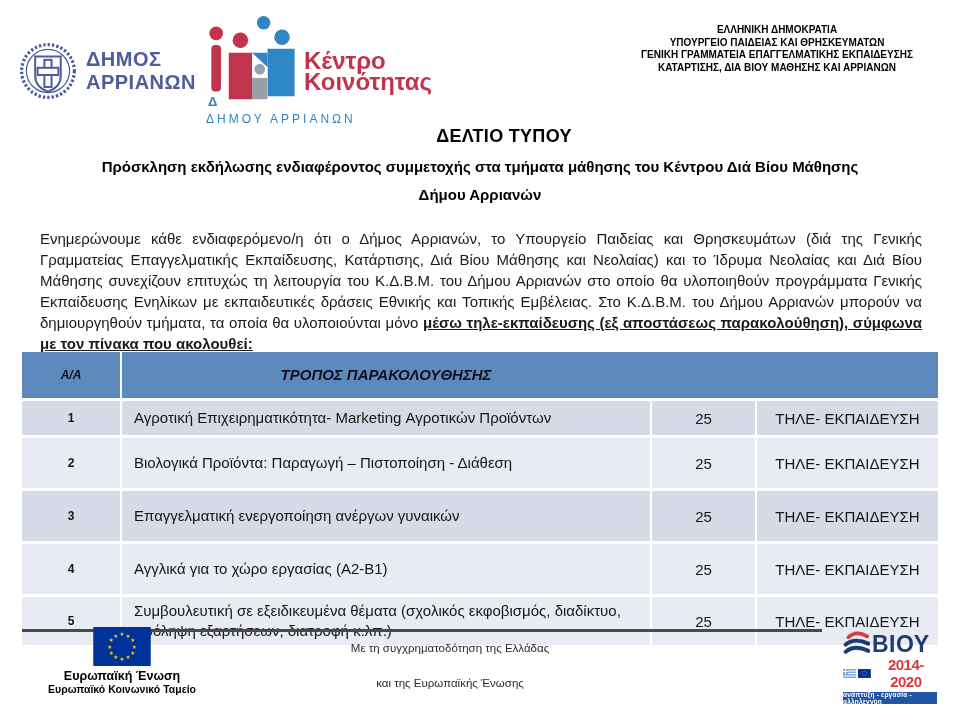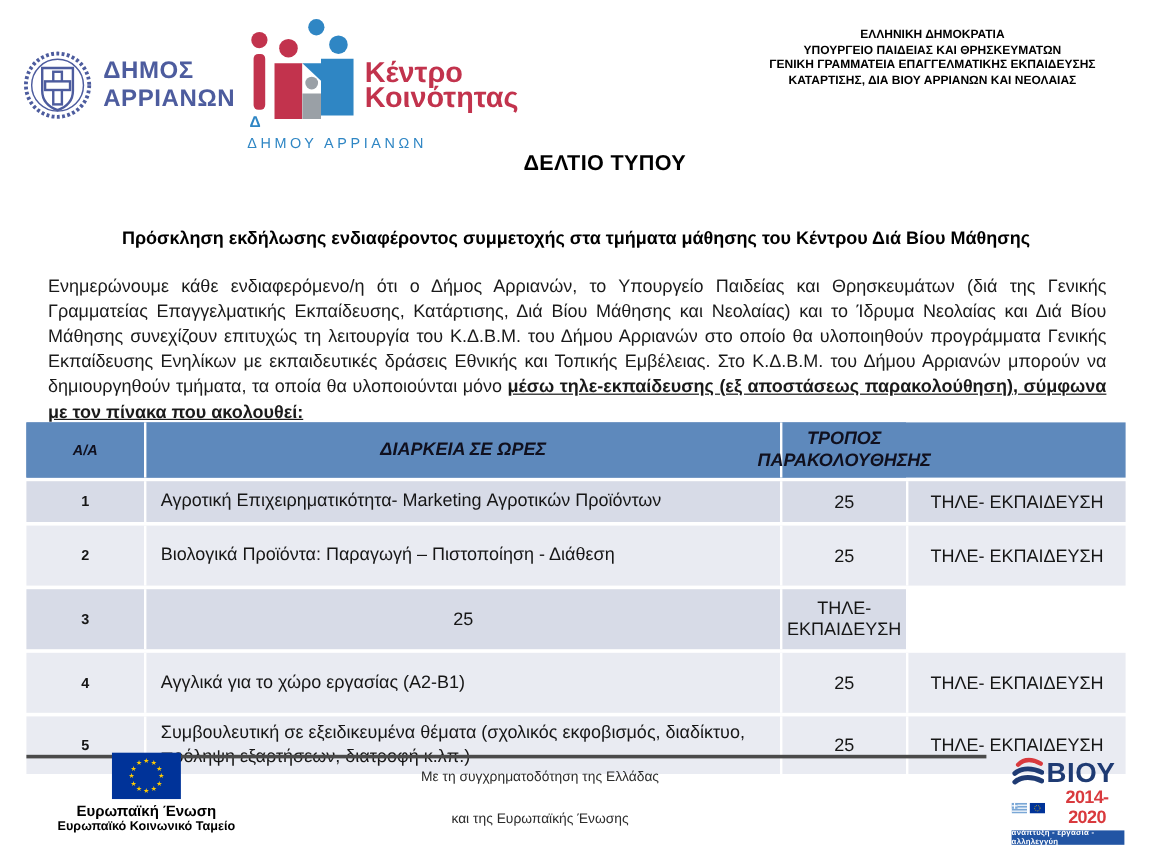--- a/index.html
+++ b/index.html
@@ -13,21 +13,21 @@
   .logo-dimos { position:absolute; left:16px; top:32px; width:180px; height:78px; display:flex; align-items:center; gap:6px; }
   .logo-dimos .emblem { width:74px; height:74px; }
   .logo-dimos .dimos-text { color:#4d5c9e; font-weight:700; font-size:20px; line-height:23px; letter-spacing:0.5px; }
   .logo-kentro { position:absolute; left:200px; top:12px; width:196px; height:118px; }
   .kentro-figures { position:absolute; left:2px; top:2px; width:100px; height:92px; }
   .kentro-name { position:absolute; left:104px; top:38px; color:#c2334d; font-weight:700; font-size:24px; line-height:21px; }
   .kentro-sub { position:absolute; left:6px; top:100px; width:188px; color:#2f86c4; font-weight:400; font-size:12px; letter-spacing:3px; white-space:nowrap; }
   .ministry { position:absolute; left:595px; top:24px; width:364px; text-align:center; font-weight:700; font-size:10px; line-height:12.5px; color:#000; }
   
   .doc-title { position:absolute; left:0; top:126px; width:960px; padding-left:48px; text-align:center; font-weight:700; font-size:18px; letter-spacing:0.3px; color:#000; }
-  .doc-subtitle { position:absolute; left:30px; top:153px; width:900px; text-align:center; font-weight:700; font-size:15px; line-height:28px; color:#000;margin-top:32px; }
+  .doc-subtitle { position:absolute; left:30px; top:153px; width:900px; text-align:center; font-weight:700; font-size:15px; line-height:28px; color:#000; }
   
   .body-par { position:absolute; left:40px; top:228px; width:882px; font-size:15px; line-height:21px; text-align:justify; color:#1a1a1a; }
   .body-par .emph { font-weight:700; text-decoration:underline; }
   
   .ptable { position:absolute; left:22px; top:352px; width:916px; }
   .trow { display:grid; grid-template-columns:98px 530px 105px 183px; margin-top:3px; }
   .trow:first-child { margin-top:0;font-style:italic; }
   .trow > div { display:flex; align-items:center; justify-content:center; text-align:center; border-left:2px solid #ffffff; padding:2px 6px; }
   .trow > div:first-child { border-left:none; }
   .trow.head { background:#5e89bc; height:46px; }
@@ -94,50 +94,51 @@
       <div>Κοινότητας</div>
     </div>
     <div style="position:absolute; left:8px; top:82px; color:#2f86c4; font-weight:700; font-size:13px;">Δ</div>
     <div class="kentro-sub">ΔΗΜΟΥ ΑΡΡΙΑΝΩΝ</div>
   </div>
 
   <div class="ministry">
     <div>ΕΛΛΗΝΙΚΗ  ΔΗΜΟΚΡΑΤΙΑ</div>
     <div>ΥΠΟΥΡΓΕΙΟ  ΠΑΙΔΕΙΑΣ ΚΑΙ ΘΡΗΣΚΕΥΜΑΤΩΝ</div>
     <div>ΓΕΝΙΚΗ  ΓΡΑΜΜΑΤΕΙΑ ΕΠΑΓΓΕΛΜΑΤΙΚΗΣ ΕΚΠΑΙΔΕΥΣΗΣ</div>
-    <div>ΚΑΤΑΡΤΙΣΗΣ, ΔΙΑ ΒΙΟΥ  ΑΡΡΙΑΝΩΝ ΚΑΙ ΝΕΟΛΑΙΑΣ</div>
+    <div>ΚΑΤΑΡΤΙΣΗΣ, ΔΙΑ ΒΙΟΥ  ΜΑΘΗΣΗΣ ΚΑΙ ΑΡΡΙΑΝΩΝ</div>
   </div>
 
   <div class="doc-title">ΔΕΛΤΙΟ ΤΥΠΟΥ</div>
   <div class="doc-subtitle">
     <div>Πρόσκληση εκδήλωσης ενδιαφέροντος συμμετοχής στα τμήματα μάθησης του Κέντρου Διά Βίου Μάθησης</div>
+    <div>Δήμου Αρριανών</div>
   </div>
 
   <p class="body-par"><span>Ενημερώνουμε κάθε ενδιαφερόμενο/η ότι ο Δήμος Αρριανών, το Υπουργείο Παιδείας και Θρησκευμάτων (διά της Γενικής Γραμματείας Επαγγελματικής Εκπαίδευσης, Κατάρτισης, Διά Βίου Μάθησης και Νεολαίας) και το Ίδρυμα Νεολαίας και Διά Βίου Μάθησης συνεχίζουν επιτυχώς τη λειτουργία του Κ.Δ.Β.Μ. του Δήμου Αρριανών στο οποίο θα υλοποιηθούν προγράμματα Γενικής Εκπαίδευσης Ενηλίκων με εκπαιδευτικές δράσεις Εθνικής και Τοπικής Εμβέλειας. Στο Κ.Δ.Β.Μ. του Δήμου Αρριανών μπορούν να δημιουργηθούν τμήματα, τα οποία θα υλοποιούνται μόνο </span><span class="emph">μέσω τηλε-εκπαίδευσης (εξ αποστάσεως παρακολούθηση), σύμφωνα με τον πίνακα που ακολουθεί:</span></p>
 
   <div class="ptable">
     <div class="trow head">
       <div class="c-num">Α/Α</div>
-      <div>ΔΙΑΡΚΕΙΑ ΣΕ ΩΡΕΣ</div>
       <div>ΤΡΟΠΟΣ ΠΑΡΑΚΟΛΟΥΘΗΣΗΣ</div>
     </div>
     <div class="trow body h-34">
       <div class="c-num bg-a">1</div>
       <div class="c-title bg-a">Αγροτική Επιχειρηματικότητα-  Marketing Αγροτικών Προϊόντων</div>
       <div class="bg-a">25</div>
       <div class="bg-a">ΤΗΛΕ- ΕΚΠΑΙΔΕΥΣΗ</div>
     </div>
     <div class="trow body h-50">
       <div class="c-num bg-b">2</div>
       <div class="c-title bg-b">Βιολογικά Προϊόντα:  Παραγωγή – Πιστοποίηση  - Διάθεση</div>
       <div class="bg-b">25</div>
       <div class="bg-b">ΤΗΛΕ- ΕΚΠΑΙΔΕΥΣΗ</div>
     </div>
     <div class="trow body h-50">
       <div class="c-num bg-a">3</div>
+      <div class="c-title bg-a">Επαγγελματική  ενεργοποίηση  ανέργων γυναικών</div>
       <div class="bg-a">25</div>
       <div class="bg-a">ΤΗΛΕ- ΕΚΠΑΙΔΕΥΣΗ</div>
     </div>
     <div class="trow body h-50">
       <div class="c-num bg-b">4</div>
       <div class="c-title bg-b">Αγγλικά  για το χώρο εργασίας  (Α2-Β1)</div>
       <div class="bg-b">25</div>
       <div class="bg-b">ΤΗΛΕ- ΕΚΠΑΙΔΕΥΣΗ</div>
     </div>
     <div class="trow body h-48">

